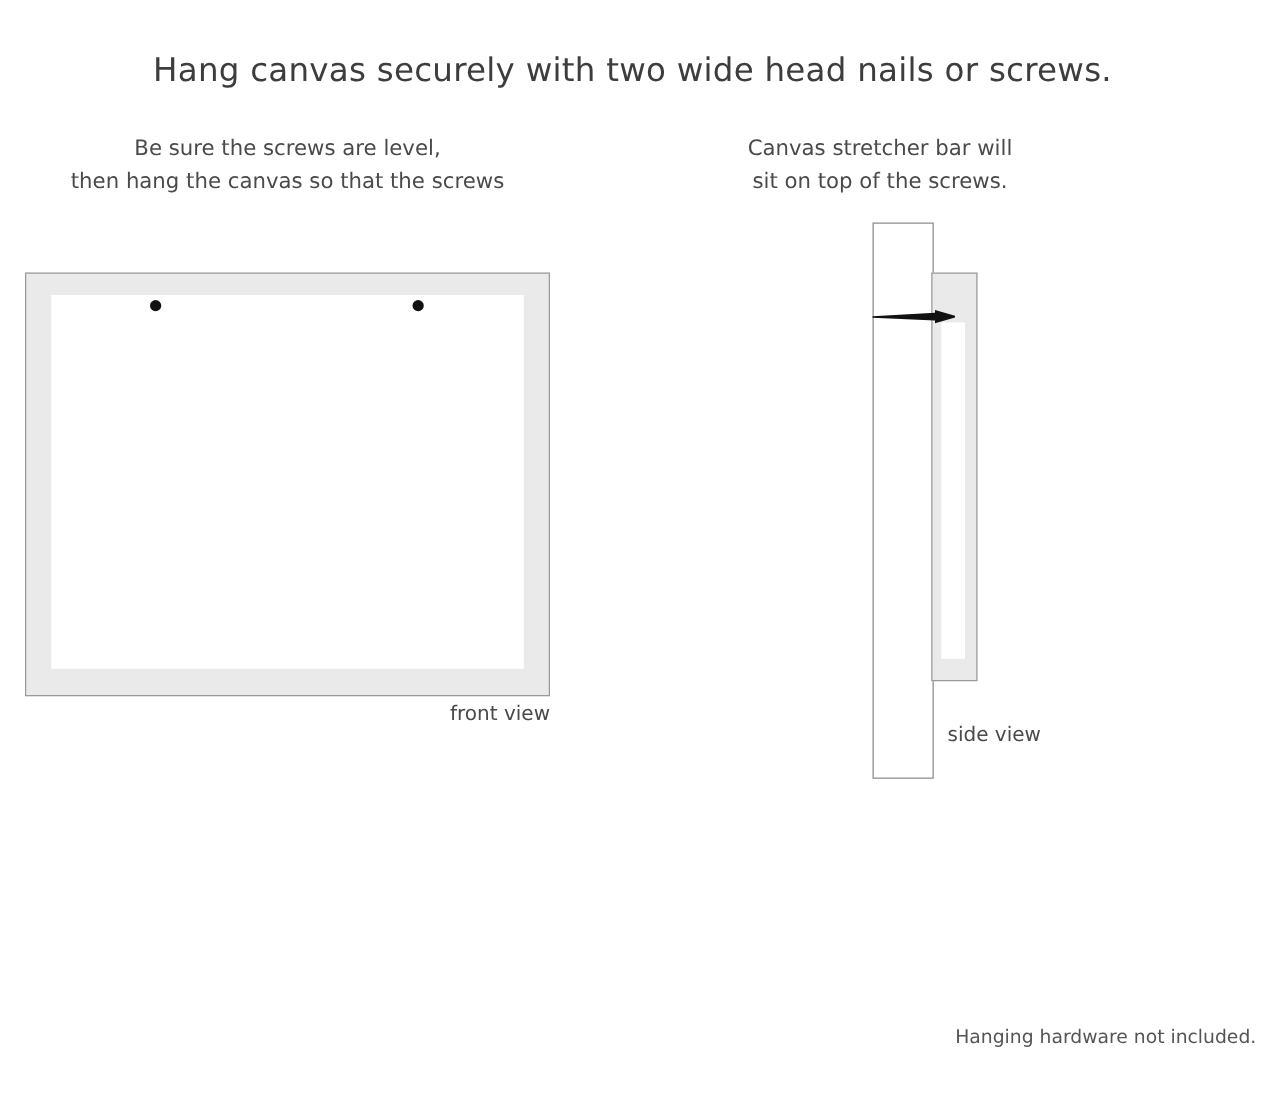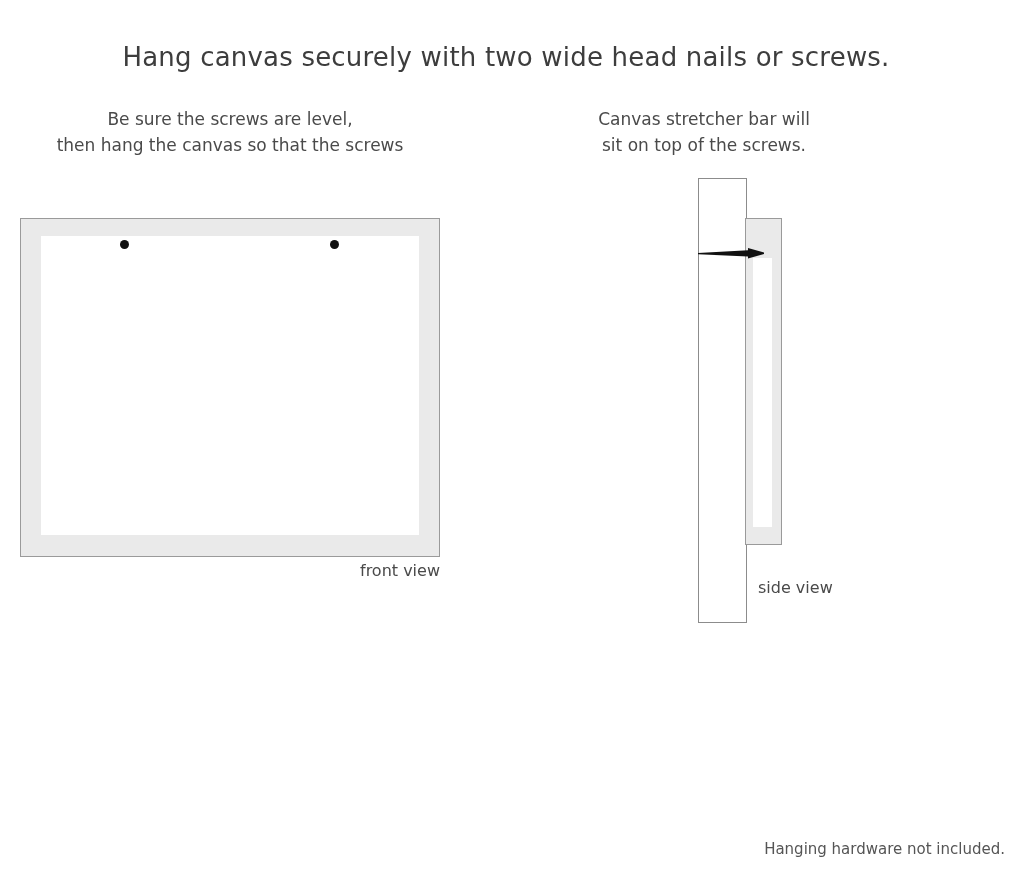--- a/index.html
+++ b/index.html
@@ -153,21 +153,21 @@
   
   .disclaimer {
     position: absolute;
     right: 19px;
     top: 819px;
     text-align: right;
     font-size: 15px;
     line-height: 21px;
     color: #555555;
   }
-  .disclaimer .line { display: block; white-space: nowrap; margin-top: 20px; }
+  .disclaimer .line { display: block; white-space: nowrap; }
 </style>
 </head>
 <body>
 
 <div class="headline">Hang canvas securely with two wide head nails or screws.</div>
 
 <div class="caption caption-left">
   <span class="line">Be sure the screws are level,</span>
   <span class="line">then hang the canvas so that the screws</span>
 </div>

